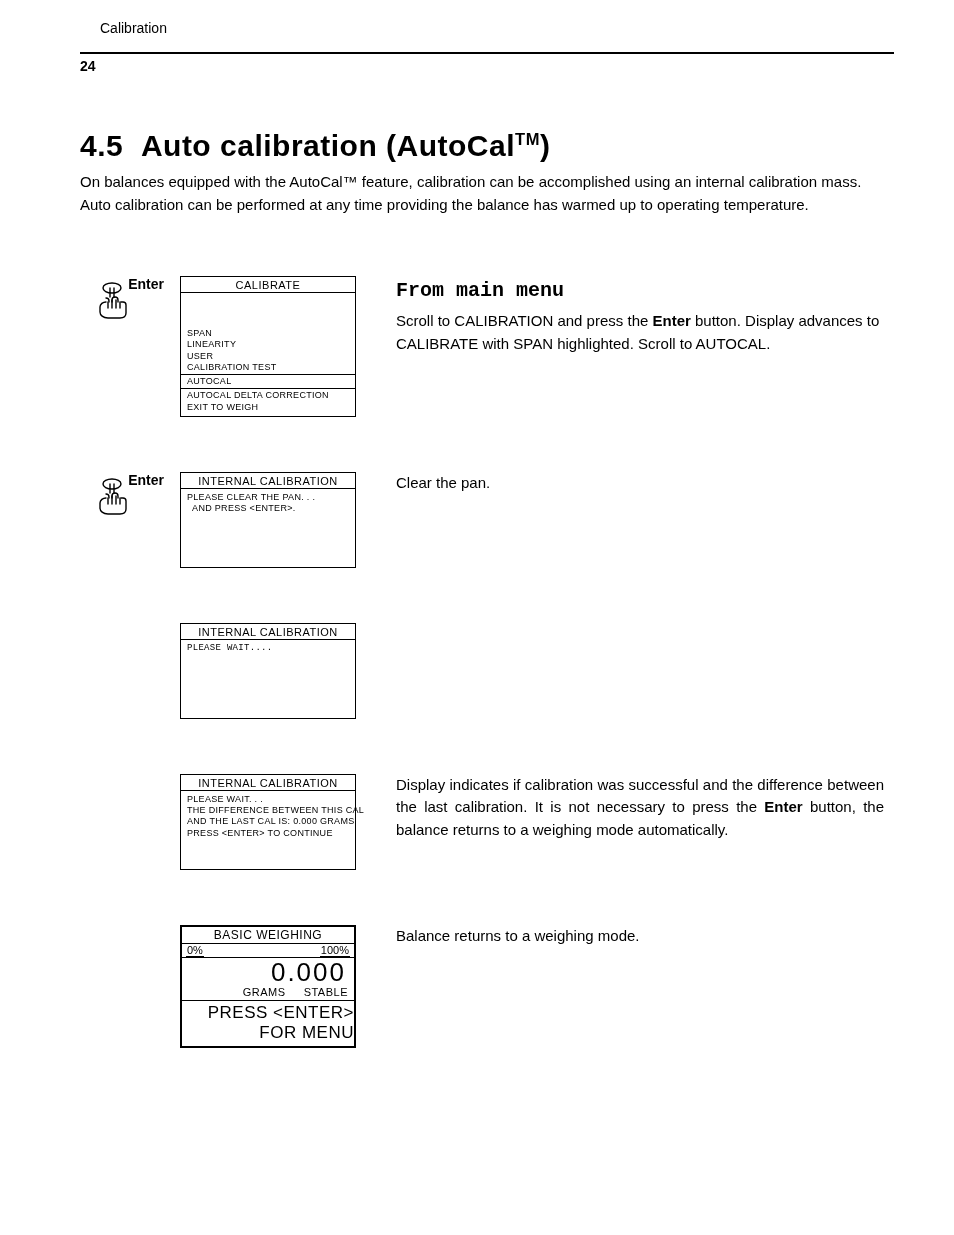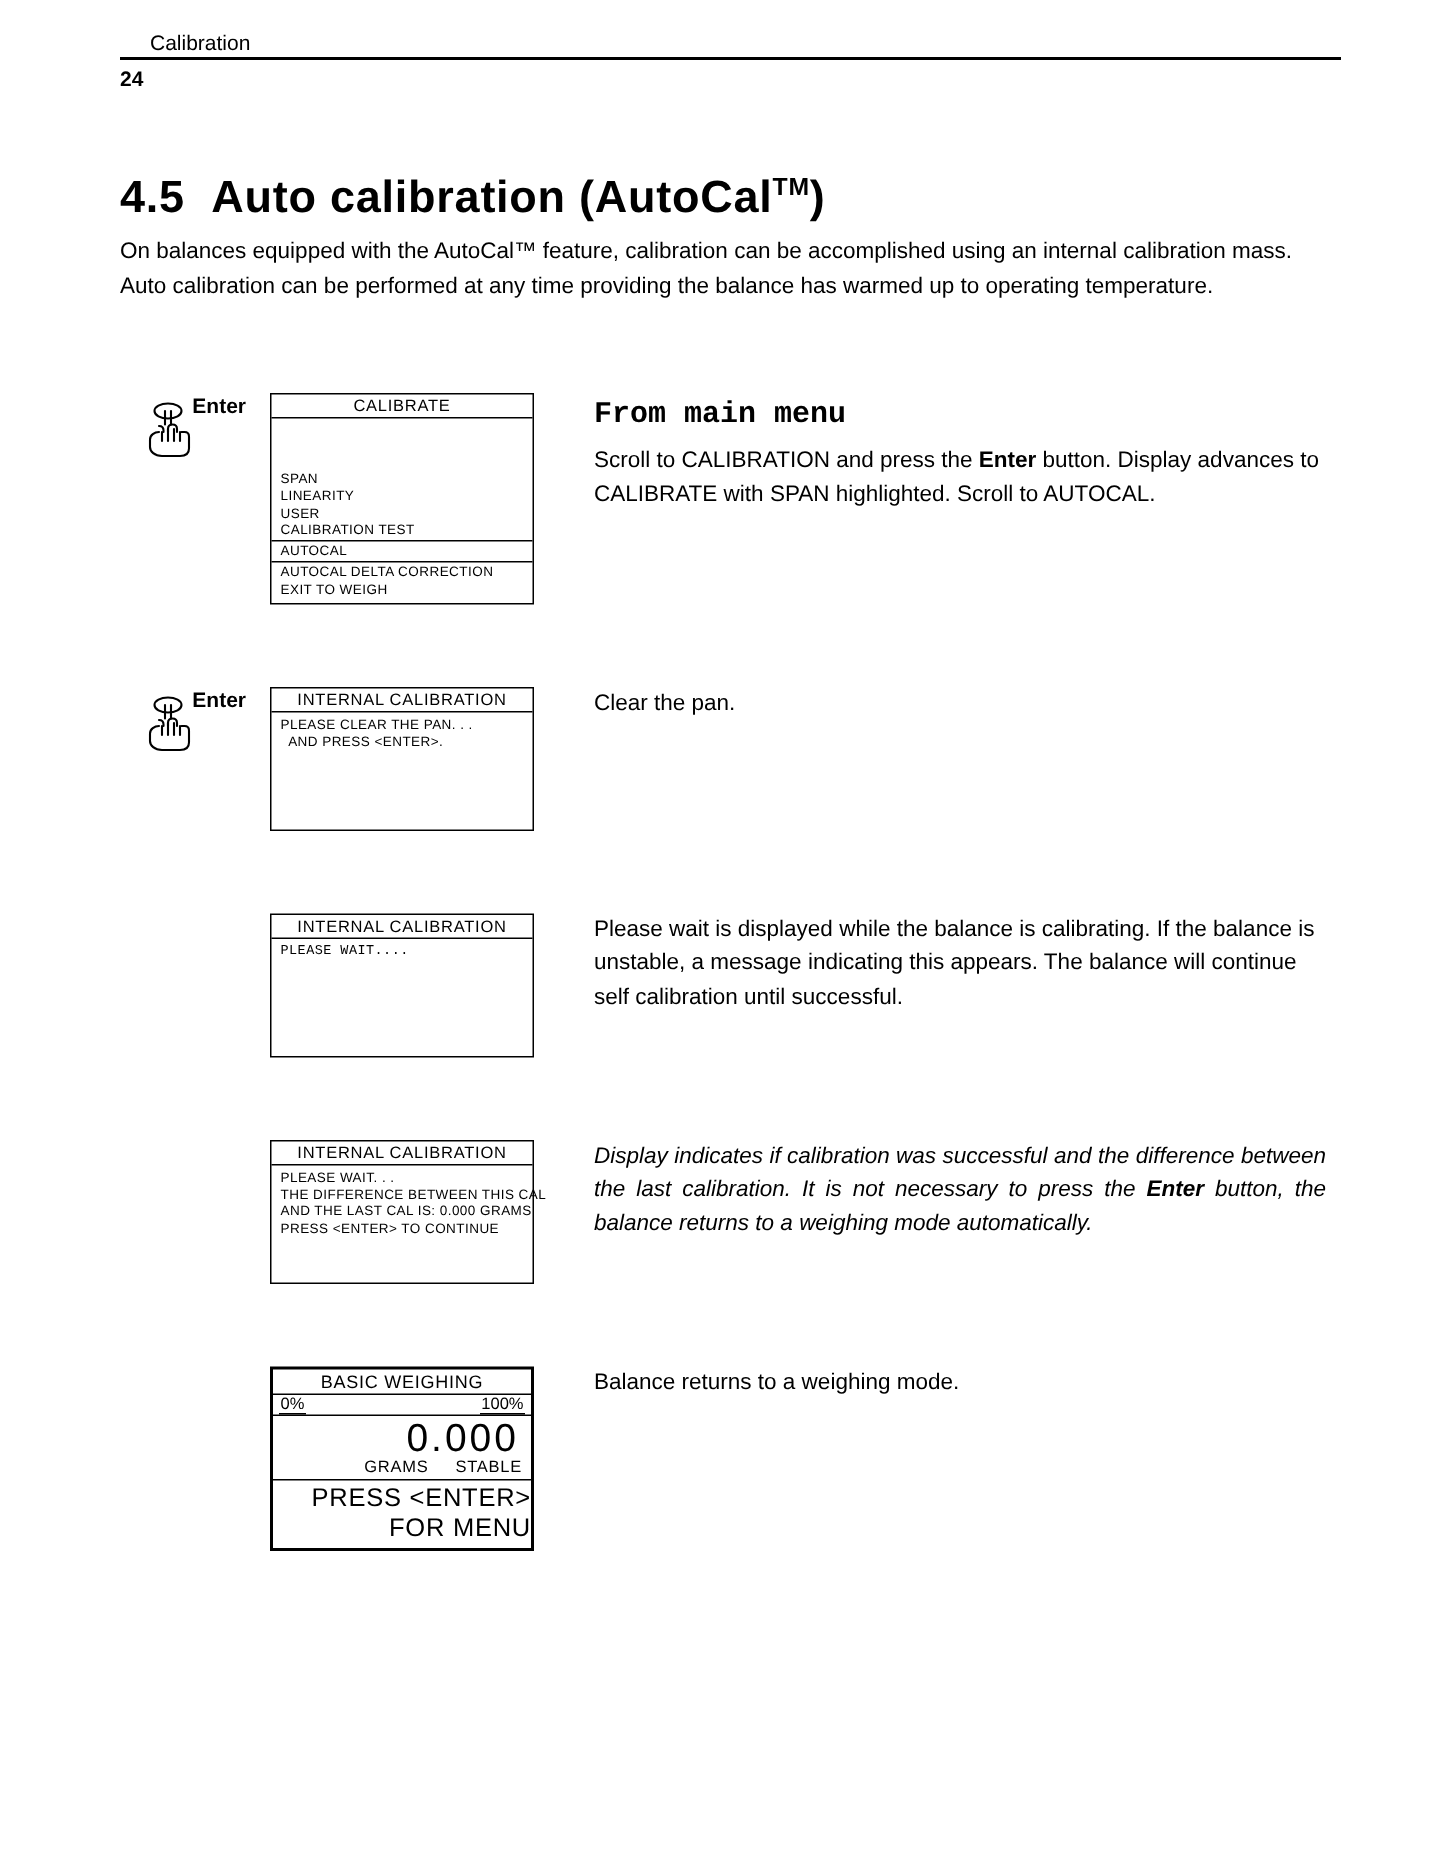--- a/index.html
+++ b/index.html
@@ -12,21 +12,21 @@
   .page {
     width: 954px;
     height: 1235px;
     box-sizing: border-box;
     padding: 20px 60px 30px 80px;
     position: relative;
   }
   .running-head {
     font-size: 14px;
     padding-left: 20px;
-    padding-bottom: 2px;
+    padding-bottom: 16px;
   }
   .rule {
     border-bottom: 2px solid #000;
     margin-bottom: 4px;
   }
   .page-num {
     font-weight: bold;
     font-size: 14px;
   }
   .section-title {
@@ -84,21 +84,21 @@
   .col-text .sub-head {
     font-family: Liberation Mono, monospace;
     font-stretch: condensed;
     font-weight: bold;
     font-size: 20px;
     margin: 0 0 4px;
   }
   .col-text b {
     font-weight: bold;
   }
-  .justify { text-align: justify; font-style: italic; }
+  .justify { text-align: justify; }
 
   
   .lcd {
     border: 1.2px solid #000;
     font-family: "Arial Narrow", Arial, sans-serif;
     font-stretch: condensed;
     width: 176px;
     box-sizing: border-box;
     background: #fff;
   }
@@ -246,23 +246,20 @@
       <div class="step-row">
         <div class="col-icon"></div>
         <div class="col-display">
           <div class="lcd">
             <div class="title">INTERNAL CALIBRATION</div>
             <div class="body">
               <div style="white-space: pre; font-family: Liberation Mono, monospace;">PLEASE WAIT....</div>
             </div>
           </div>
         </div>
-        <div class="col-text">
-          <div>Please wait is displayed while the balance is calibrating. If the balance is unstable, a message indicating this appears. The balance will continue self calibration until successful.</div>
-        </div>
       </div>
       <div class="step-row">
         <div class="col-icon"></div>
         <div class="col-display">
           <div class="lcd">
             <div class="title">INTERNAL CALIBRATION</div>
             <div class="body">
               <div style="white-space: pre;">PLEASE WAIT. . .</div>
               <div style="white-space: pre;">THE DIFFERENCE BETWEEN THIS CAL</div>
               <div style="white-space: pre;">AND THE LAST CAL IS: 0.000 GRAMS</div>

